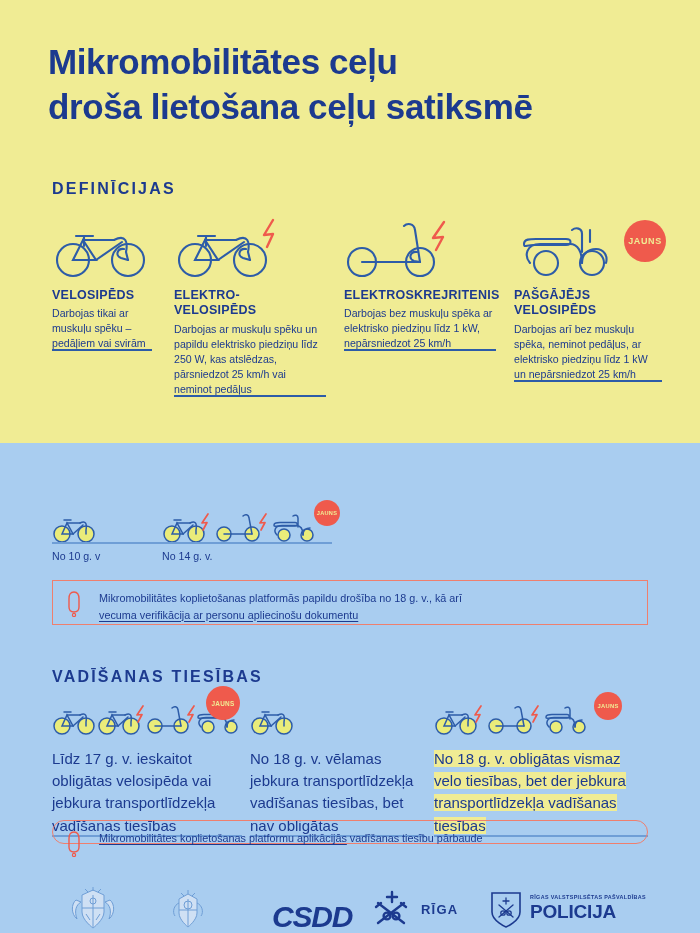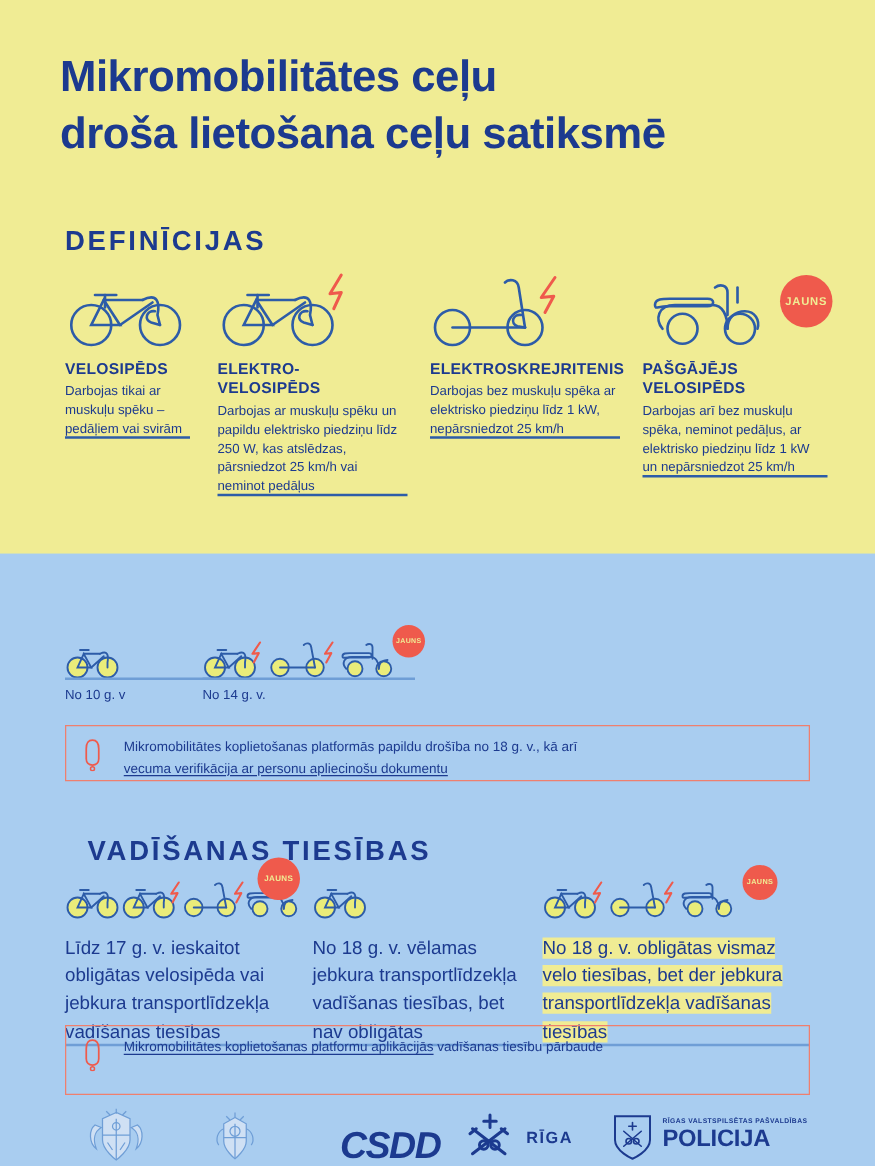--- a/index.html
+++ b/index.html
@@ -24,25 +24,25 @@
     position: absolute; left: 48px; top: 40px; width: 620px;
     color: #1c3a8f;
     font-size: 35px; font-weight: 700; line-height: 1.28;
     letter-spacing: -0.4px;
   }
   .title .l2 { display:block; }
 
   .sec-head {
     position: absolute;
     color: #1c3a8f;
-    font-size: 22px; font-weight: 700; letter-spacing: 2.2px;
+    font-size: 16px; font-weight: 700; letter-spacing: 2.2px;
   }
   #sec-definitions { left: 52px; top: 180px; }
   #sec-age        { left: 52px; top: 478px; }
-  #sec-rights     { left: 52px; top: 668px; margin-left: 18px; }
+  #sec-rights     { left: 52px; top: 668px; }
 
   
   .def {
     position: absolute; top: 218px;
   }
   .def .art { position: relative; height: 62px; }
   .def .rule {
     position: absolute; left: 0; bottom: 0; height: 2px; background: #2d5ca8;
   }
   .def h3 {
@@ -100,21 +100,21 @@
     border: 1px solid #ef7f6e;
     background: transparent;
   }
   .callout .bang { position: absolute; left: 14px; top: 10px; }
   .callout .txt {
     position: absolute; left: 46px; top: 9px; right: 12px;
     color: #1c3a8f; font-size: 10.8px; line-height: 1.55;
   }
   .callout .u { text-decoration: underline; text-underline-offset: 2px; }
   #callout-age    { left: 52px; top: 580px; width: 596px; height: 45px; }
-  #callout-rights { left: 52px; top: 820px; width: 596px; height: 56px; }
+  #callout-rights { left: 52px; top: 820px; width: 596px; height: 24px; border-radius: 15px; }
 
   
   .rcol { position: absolute; top: 698px; }
   .rcol .art { position: relative; height: 40px; }
   .rcol .rule { position: absolute; left: 0; bottom: 0; height: 2px; background: #6f9ed6; }
   .rcol p {
     margin-top: 10px; color: #1c3a8f; font-size: 15px; line-height: 1.48;
   }
   .rcol p .hl { background: #f0ec94; box-decoration-break: clone; -webkit-box-decoration-break: clone; }
   #rcol-0 { left: 52px; width: 190px; }

